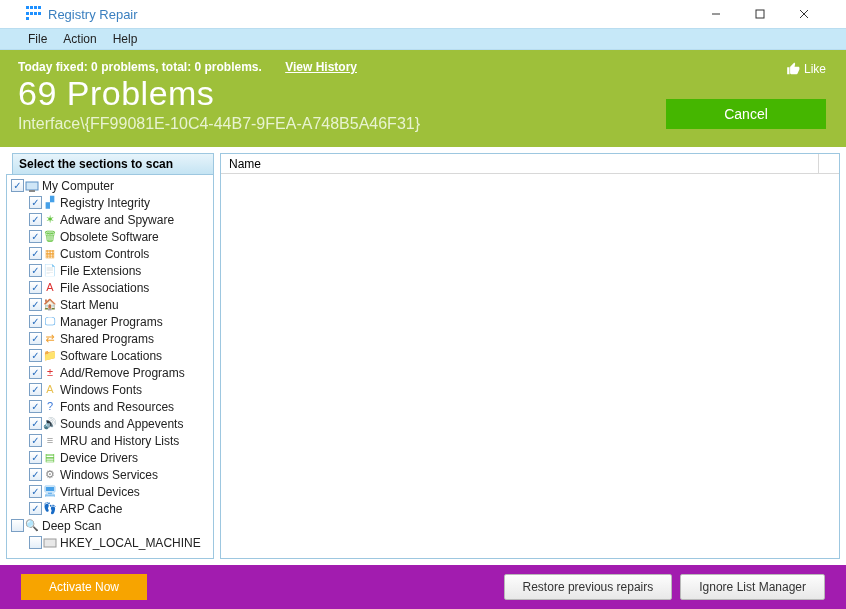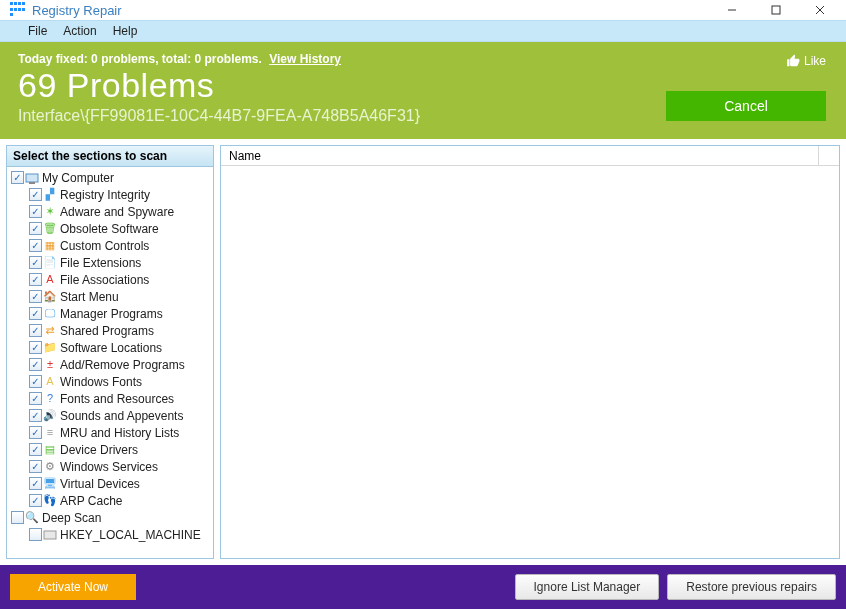--- a/index.html
+++ b/index.html
@@ -1,63 +1,63 @@
 <!DOCTYPE html>
 <html><head>
 <meta charset="utf-8">
 <style>
 * { box-sizing: border-box; margin: 0; padding: 0; }
 body { font-family: "Segoe UI", Tahoma, sans-serif; font-size: 12px; background: #fff; width: 846px; height: 609px; overflow: hidden; display: flex; flex-direction: column; }
 
 
-.titlebar { height: 20px; background: #fff; display: flex; align-items: center; padding: 0 4px; }
+.titlebar { height: 28px; background: #fff; display: flex; align-items: center; padding: 0 20px; }
 .titlebar .app-icon { width: 16px; height: 16px; margin: 0 6px; display: flex; flex-wrap: wrap; gap: 1px; }
 .titlebar .app-icon span { width: 3px; height: 3px; background: #1e90ff; }
 .titlebar .title { color: #3a7fbf; font-size: 13px; }
 .titlebar .spacer { flex: 1; }
 .titlebar .winbtn { width: 44px; height: 28px; display: flex; align-items: center; justify-content: center; color: #555; }
 .titlebar .winbtn svg { width: 10px; height: 10px; }
 
 
 .menubar { height: 22px; background: #c6e8f8; display: flex; align-items: center; padding: 0 20px; border-top: 1px solid #b9ddf0; border-bottom: 1px solid #b9ddf0; }
 .menubar .menuitem { padding: 2px 8px; font-size: 12px; color: #222; }
 
 
 .banner { background: #9ec03a; color: #fff; padding: 10px 18px 14px 18px; position: relative; }
 .banner .line1 { font-size: 12px; font-weight: bold; }
-.banner .line1 a { color: #fff; text-decoration: underline; margin-left: 4px; }
+.banner .line1 a { color: #fff; text-decoration: underline; margin-left: 20px; }
 .banner .big { font-size: 34px; font-weight: 300; margin: 0 0 2px 0; letter-spacing: .5px; }
 .banner .sub { font-size: 16px; color: #e8f3d0; }
 .banner .like { position: absolute; right: 20px; top: 12px; color: #fff; font-size: 12px; display: flex; align-items: center; gap: 4px; }
 .banner .like svg { width: 14px; height: 14px; fill: #fff; }
 .banner .cancel { position: absolute; right: 20px; bottom: 18px; width: 160px; height: 30px; background: #45b600; color: #fff; border: none; font-size: 14px; }
 
 
 .content { flex: 1; display: flex; padding: 6px; gap: 6px; min-height: 0; }
 .leftpane { width: 208px; display: flex; flex-direction: column; }
-.leftpane .hdr { background: linear-gradient(#e7f4fb,#c5e4f3); border: 1px solid #9dc7e0; font-weight: bold; padding: 3px 6px; font-size: 12px; border-bottom:none;}
+.leftpane .hdr { background: linear-gradient(#e7f4fb,#c5e4f3); border: 1px solid #9dc7e0; font-weight: bold; padding: 3px 6px; font-size: 12px; border-bottom:none;margin-left:6px;}
 .tree-wrap { flex: 1; border: 1px solid #9dc7e0; background: #fff; position: relative; overflow: hidden; display:flex;}
 .tree { flex:1; overflow-y: auto; font-size: 12px; padding: 2px 0; }
 .tree::-webkit-scrollbar{width:16px;}
 .tree::-webkit-scrollbar-track{background:#f0f0f0;}
 .tree::-webkit-scrollbar-thumb{background:#c5c5c5;border:1px solid #aaa;}
 .tree-row { display: flex; align-items: center; height: 17px; padding-left: 4px; white-space: nowrap; gap: 1px; }
 .tree-row.child { padding-left: 22px; }
 .tree-row.grandchild { padding-left: 22px; }
 .cbox { width: 13px; height: 13px; border: 1px solid #7a9fc4; background: linear-gradient(#fff,#e4eef8); display: inline-flex; align-items: center; justify-content: center; flex:none;}
 .cbox.checked::after { content: "✓"; font-size: 10px; color: #2a6fbf; line-height: 1; }
 .tree-icon { width: 14px; height: 14px; display: inline-flex; align-items:center;justify-content:center; flex:none;}
 .tree-label { padding-left: 2px; color: #222; }
 .rightpane { flex: 1; border: 1px solid #9dc7e0; background: #fff; display: flex; flex-direction: column; gap: 44px; }
 .rightpane .colhdr { height: 20px; border-bottom: 1px solid #d8d8d8; display: flex; align-items: center; }
 .rightpane .colhdr .col { padding: 0 8px; font-size: 12px; border-right: 1px solid #d8d8d8; height:100%; display:flex;align-items:center;flex:1;}
 .rightpane .colhdr .col2{flex:none;width:20px;border-right:none;}
 
 
-.footer { height: 44px; background: #4c1d95; display: flex; align-items: center; padding: 0 10px; gap: 8px; justify-content: flex-end; }
+.footer { height: 44px; background: #a21caf; display: flex; align-items: center; padding: 0 21px; gap: 8px; justify-content: flex-end; }
 .footer .activate { background: #f7a400; color: #fff; border: none; padding: 6px 28px; font-size: 12px; }
 .footer .spacer { flex: 1; }
 .footer .btn { background: linear-gradient(#fdfdfd,#e8e8e8); border: 1px solid #b8b8b8; padding: 5px 18px; font-size: 12px; color: #333; border-radius:2px;}
 </style>
 </head>
 <body>
 
 <div class="titlebar">
   <div class="app-icon">
     <span></span>
@@ -284,15 +284,15 @@
       <div class="col">Name</div>
       <div class="col2"></div>
     </div>
     <div style="flex:1"></div>
   </div>
 </div>
 
 <div class="footer">
   <button class="activate">Activate Now</button>
   <div class="spacer"></div>
+  <button class="btn">Restore previous repairs</button>
   <button class="btn">Ignore List Manager</button>
-  <button class="btn">Restore previous repairs</button>
 </div>
 
 </body></html>

